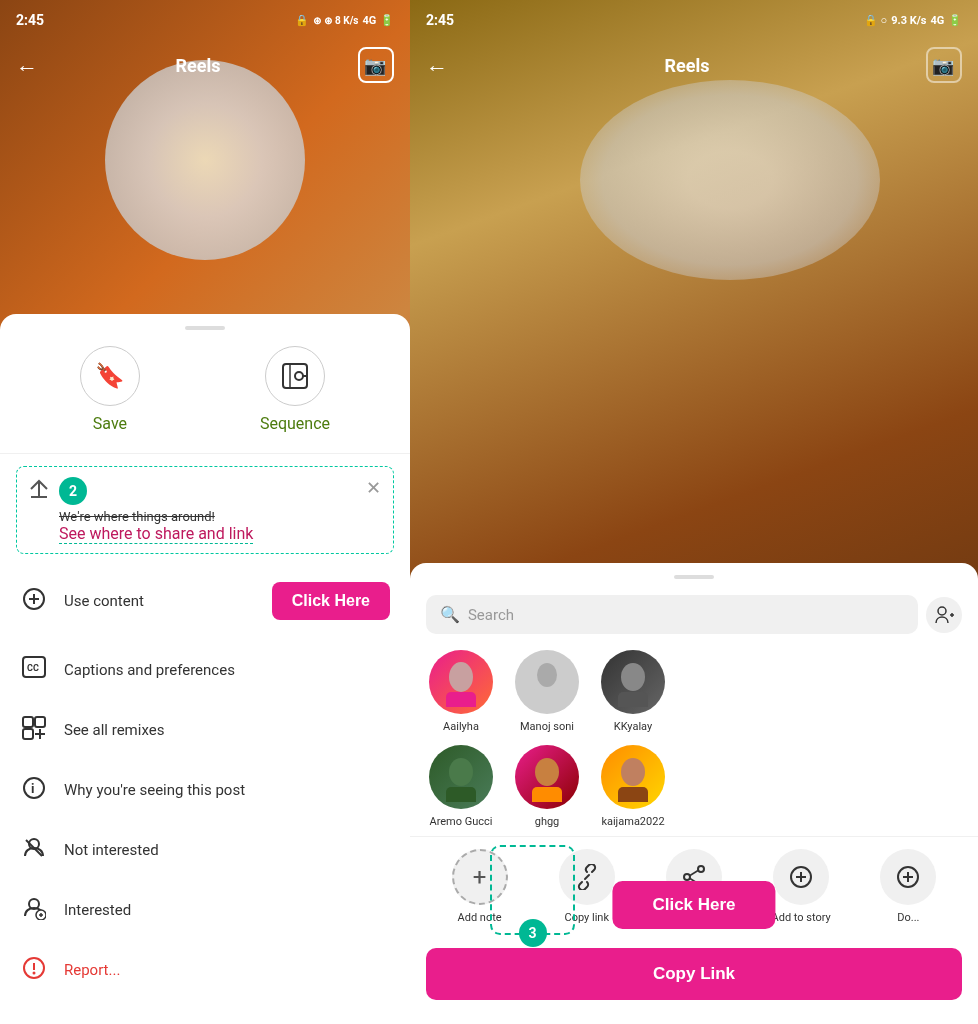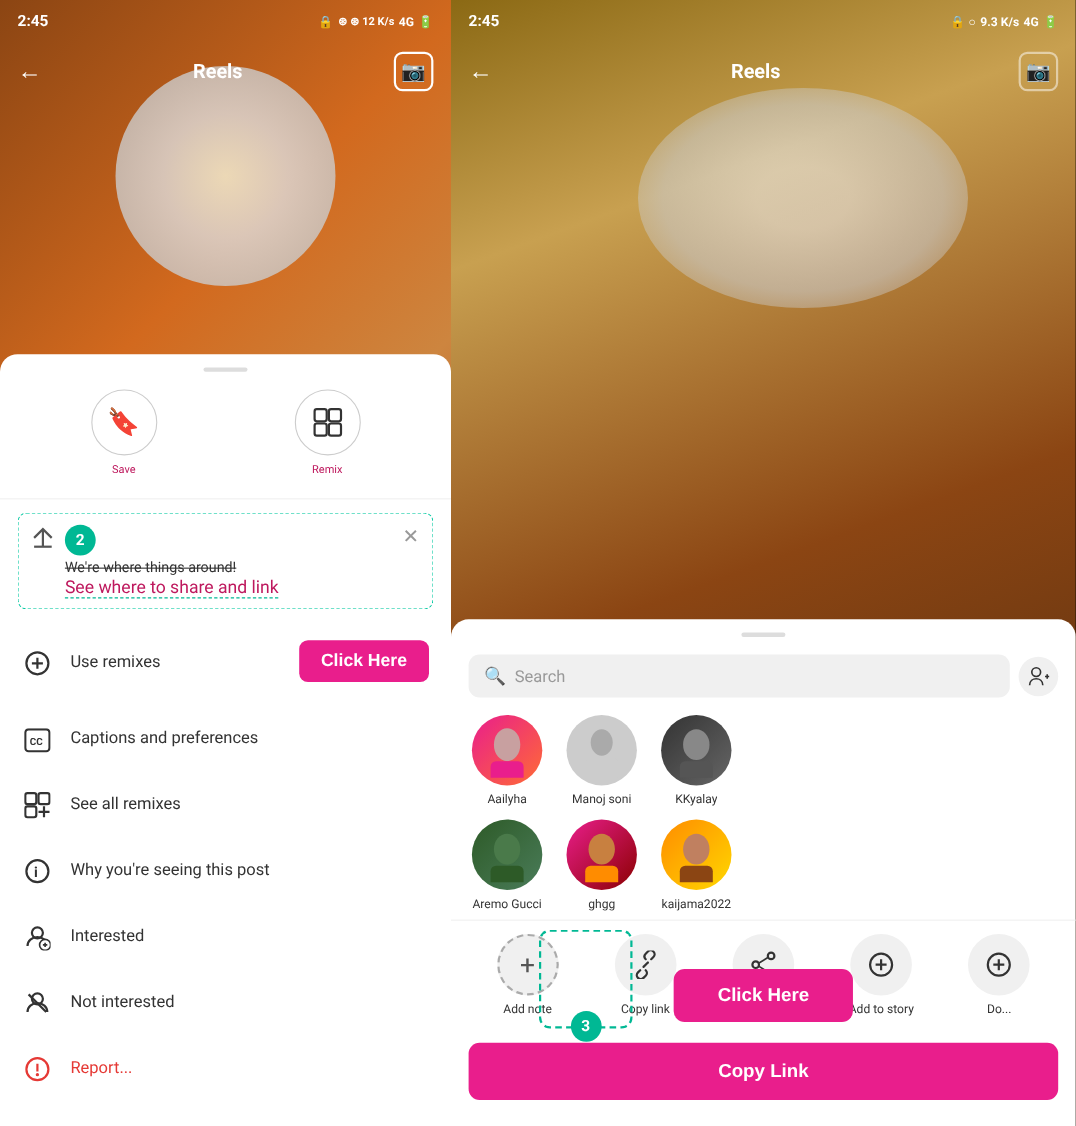--- a/index.html
+++ b/index.html
@@ -135,22 +135,22 @@
       height: 60px;
       border-radius: 50%;
       border: 1.5px solid #ccc;
       display: flex;
       align-items: center;
       justify-content: center;
       font-size: 24px;
     }
 
     .action-label {
-      font-size: 10px;
-      color: #be185d;
+      font-size: 16px;
+      color: #4d7c0f;
     }
 
     
     .notif-banner {
       margin: 12px 16px;
       background: #fff;
       border: 1.5px dashed #00c8a0;
       border-radius: 8px;
       padding: 10px 12px;
       display: flex;
@@ -180,21 +180,21 @@
       align-items: center;
       gap: 16px;
       padding: 16px 20px;
       cursor: pointer;
     }
 
     .menu-icon {
       width: 28px;
       height: 28px;
       display: flex;
-      align-items: flex-end;
+      align-items: flex-start;
       justify-content: center;
       font-size: 20px;
       color: #333;
       flex-shrink: 0;
     }
 
     .menu-icon.red { color: #e53935; }
 
     .menu-text {
       font-size: 15px;
@@ -464,21 +464,21 @@
 
 <div class="left-panel">
 
   <div class="reel-bg-left"></div>
 
   <div class="top-nav-left">
     <div class="status-bar">
       <span>2:45</span>
       <div class="status-icons">
         <span>🔒</span>
-        <span style="font-size:10px">⊛ ⊛ 12 K/s</span>
+        <span style="font-size:10px">⊛ ⊛ 8 K/s</span>
         <span>4G</span>
         <span>🔋</span>
       </div>
     </div>
     <div class="nav-bar">
       <button style="background:none;border:none;color:#fff;font-size:22px;cursor:pointer;">←</button>
       <span style="color:#fff;font-size:18px;font-weight:700;">Reels</span>
       <div class="nav-icon">📷</div>
     </div>
   </div>
@@ -487,27 +487,27 @@
     <div class="sheet-handle"></div>
 
     <div class="action-icons-row">
       <div class="action-item">
         <div class="action-circle">🔖</div>
         <span class="action-label">Save</span>
       </div>
       <div class="action-item">
         <div class="action-circle">
           <svg width="28" height="28" viewBox="0 0 28 28" fill="none">
-            <rect x="2" y="2" width="11" height="11" rx="2" stroke="#333" stroke-width="2"></rect>
-            <rect x="15" y="2" width="11" height="11" rx="2" stroke="#333" stroke-width="2"></rect>
-            <rect x="2" y="15" width="11" height="11" rx="2" stroke="#333" stroke-width="2"></rect>
-            <rect x="15" y="15" width="11" height="11" rx="2" stroke="#333" stroke-width="2"></rect>
-          </svg>
-        </div>
-        <span class="action-label">Remix</span>
+            <rect x="2" y="2" width="24" height="24" rx="3" stroke="#333" stroke-width="2"></rect>
+            <line x1="9" y1="2" x2="9" y2="26" stroke="#333" stroke-width="1.5"></line>
+            <circle cx="18" cy="14" r="4" stroke="#333" stroke-width="2"></circle>
+            <line x1="22" y1="14" x2="26" y2="14" stroke="#333" stroke-width="2"></line>
+          </svg>
+        </div>
+        <span class="action-label">Sequence</span>
       </div>
     </div>
 
     <div class="notif-banner">
       <span style="color:#555;font-size:18px;margin-top:2px;">
         <svg width="20" height="20" viewBox="0 0 20 20" fill="none">
           <path d="M2 10L10 2L18 10" stroke="#555" stroke-width="2"></path>
           <path d="M10 2V18" stroke="#555" stroke-width="2"></path>
           <path d="M2 18H18" stroke="#555" stroke-width="2"></path>
         </svg>
@@ -524,21 +524,21 @@
 
     <div class="menu-item" style="justify-content:space-between;">
       <div style="display:flex;align-items:center;gap:16px;">
         <div class="menu-icon">
           <svg width="24" height="24" viewBox="0 0 24 24" fill="none">
             <circle cx="12" cy="12" r="10" stroke="#333" stroke-width="2"></circle>
             <line x1="12" y1="7" x2="12" y2="17" stroke="#333" stroke-width="2"></line>
             <line x1="7" y1="12" x2="17" y2="12" stroke="#333" stroke-width="2"></line>
           </svg>
         </div>
-        <span class="menu-text">Use remixes</span>
+        <span class="menu-text">Use content</span>
       </div>
       <button class="click-here-btn">Click Here</button>
     </div>
 
     <div class="menu-list">
 
       <div class="menu-item">
         <div class="menu-icon">
           <svg width="24" height="22" viewBox="0 0 24 22" fill="none">
             <rect x="1" y="1" width="22" height="20" rx="3" stroke="#333" stroke-width="2"></rect>
@@ -569,37 +569,37 @@
           </svg>
         </div>
         <span class="menu-text">Why you're seeing this post</span>
       </div>
 
       <div class="menu-item">
         <div class="menu-icon">
           <svg width="24" height="24" viewBox="0 0 24 24" fill="none">
             <circle cx="12" cy="8" r="5" stroke="#333" stroke-width="2"></circle>
             <path d="M3 20c0-5 4-8 9-8s9 3 9 8" stroke="#333" stroke-width="2"></path>
-            <circle cx="19" cy="19" r="5" fill="#fff" stroke="#333" stroke-width="1.5"></circle>
-            <line x1="17" y1="19" x2="21" y2="19" stroke="#333" stroke-width="1.5"></line>
-            <line x1="19" y1="17" x2="19" y2="21" stroke="#333" stroke-width="1.5"></line>
-          </svg>
-        </div>
-        <span class="menu-text">Interested</span>
+            <line x1="4" y1="4" x2="20" y2="20" stroke="#333" stroke-width="2"></line>
+          </svg>
+        </div>
+        <span class="menu-text">Not interested</span>
       </div>
 
       <div class="menu-item">
         <div class="menu-icon">
           <svg width="24" height="24" viewBox="0 0 24 24" fill="none">
             <circle cx="12" cy="8" r="5" stroke="#333" stroke-width="2"></circle>
             <path d="M3 20c0-5 4-8 9-8s9 3 9 8" stroke="#333" stroke-width="2"></path>
-            <line x1="4" y1="4" x2="20" y2="20" stroke="#333" stroke-width="2"></line>
-          </svg>
-        </div>
-        <span class="menu-text">Not interested</span>
+            <circle cx="19" cy="19" r="5" fill="#fff" stroke="#333" stroke-width="1.5"></circle>
+            <line x1="17" y1="19" x2="21" y2="19" stroke="#333" stroke-width="1.5"></line>
+            <line x1="19" y1="17" x2="19" y2="21" stroke="#333" stroke-width="1.5"></line>
+          </svg>
+        </div>
+        <span class="menu-text">Interested</span>
       </div>
 
       <div class="menu-item">
         <div class="menu-icon red">
           <svg width="24" height="24" viewBox="0 0 24 24" fill="none">
             <circle cx="12" cy="12" r="10" stroke="#e53935" stroke-width="2"></circle>
             <line x1="12" y1="7" x2="12" y2="14" stroke="#e53935" stroke-width="2"></line>
             <circle cx="12" cy="17" r="1.5" fill="#e53935"></circle>
           </svg>
         </div>

